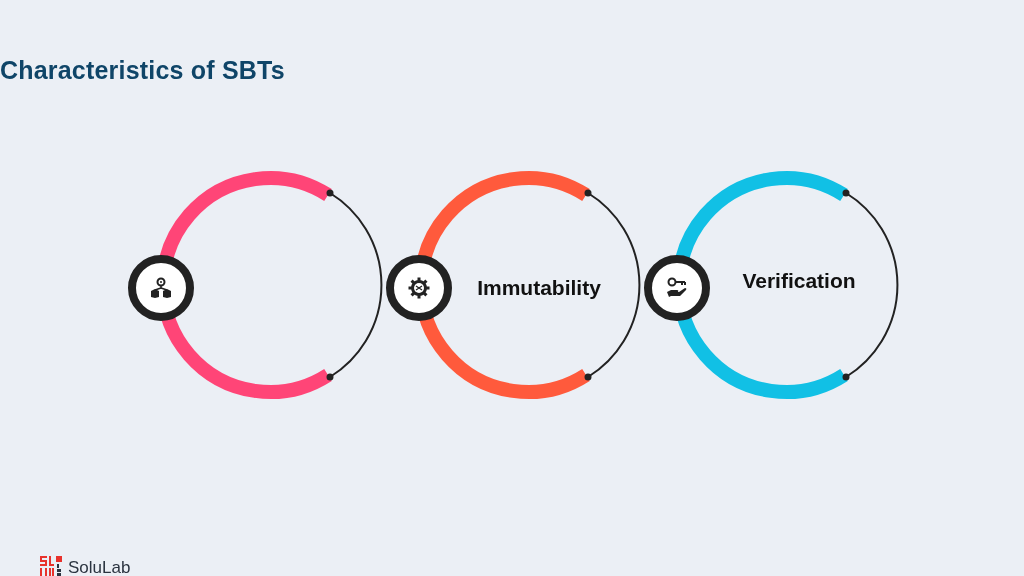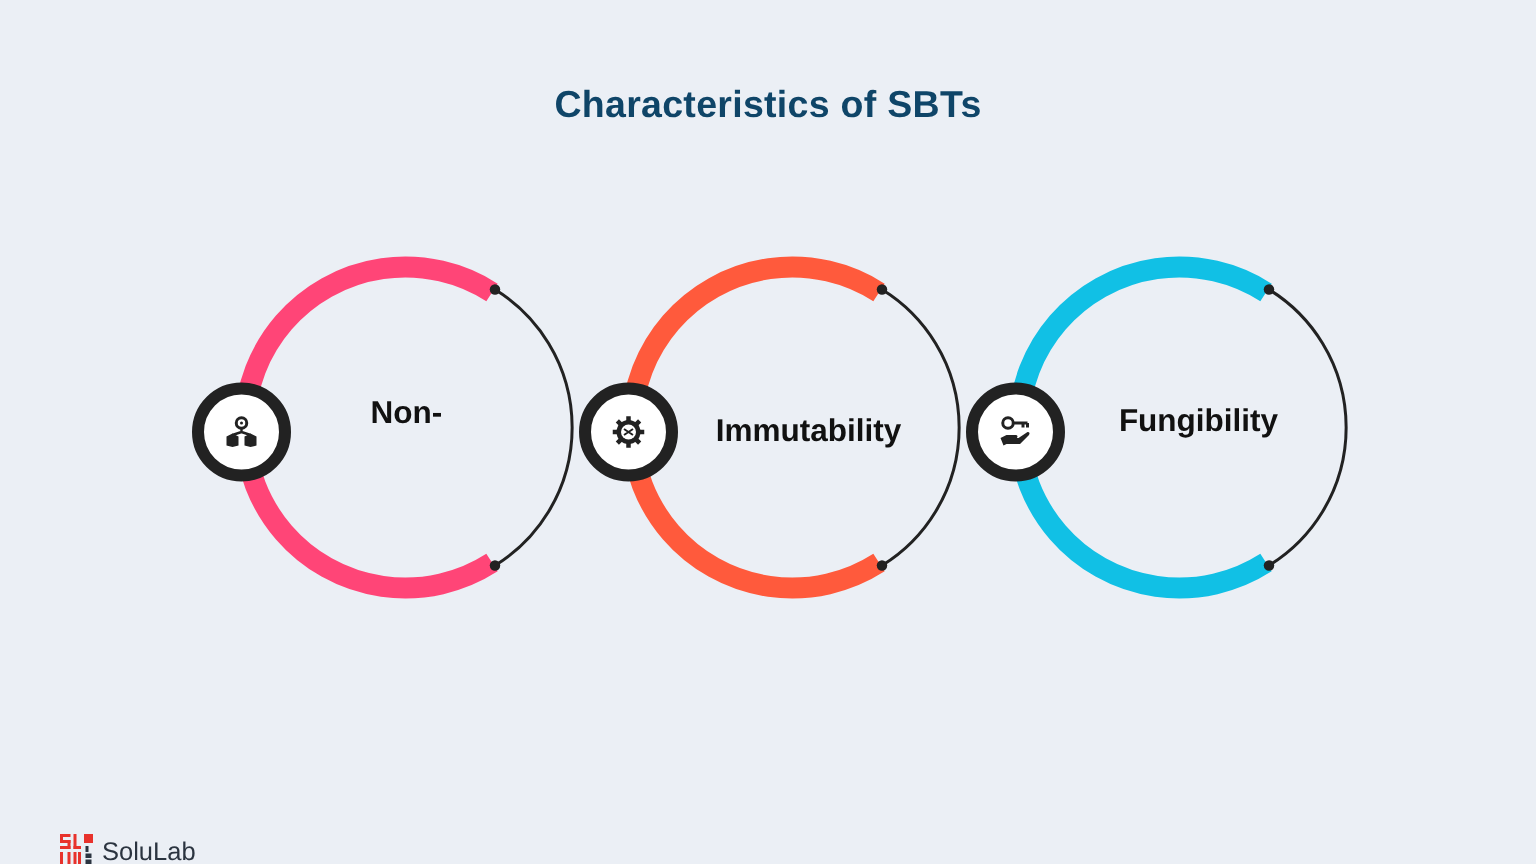--- a/index.html
+++ b/index.html
@@ -4,21 +4,21 @@
 <style>
   html, body { margin: 0; padding: 0; }
   body {
     width: 1024px; height: 576px; overflow: hidden;
     background: #ebeff5;
     position: relative;
     font-family: "Liberation Sans", "DejaVu Sans", sans-serif;
   }
   .title {
     position: absolute; left: 0; top: 56px; width: 1024px;
-    text-align: center; font-size: 25px; font-weight: bold;
+    font-size: 25px; font-weight: bold;
     color: #0f4568; letter-spacing: 0.2px;
   }
   svg.diagram { position: absolute; left: 0; top: 0; }
   .label {
     position: absolute; text-align: center;
     font-weight: bold; font-size: 21px; line-height: 22px;
     color: #111111;
   }
   .icon-wrap {
     position: absolute; width: 50px; height: 50px;
@@ -89,27 +89,26 @@
 </div>
 <div class="icon-wrap" style="left:644px; top:255px;">
   <svg width="24" height="22" viewBox="0 0 24 22">
     <circle cx="7" cy="5" r="3.5" fill="none" stroke="#222" stroke-width="2"></circle>
     <path d="M10 5 L20 5 M17 5 L17 8 M20 5 L20 8" stroke="#222" stroke-width="2" fill="none"></path>
     <path d="M2 15 L6 13 L12 13 Q14 13 13 15 L9 15 L14 15 L20 11 Q22 11 21 13 L15 19 L6 19 L4 20 Z" fill="#222"></path>
   </svg>
 </div>
 
 <div class="label" style="left:190px; top:265px; width:162px;">
-  <div>Non-</div>
 </div>
 <div class="label" style="left:458px; top:277px; width:162px;">
   <div>Immutability</div>
 </div>
 <div class="label" style="left:718px; top:270px; width:162px;">
-  <div>Fungibility</div>
+  <div>Verification</div>
 </div>
 
 <div class="logo">
   <svg width="22" height="22" viewBox="0 0 22 22">
     <g fill="#e8322c">
       <rect x="0" y="0" width="7" height="2"></rect>
         <rect x="0" y="0" width="2" height="6"></rect>
       <rect x="0" y="4" width="7" height="2"></rect>
         <rect x="5" y="4" width="2" height="6"></rect>
         <rect x="0" y="8" width="7" height="2"></rect>

